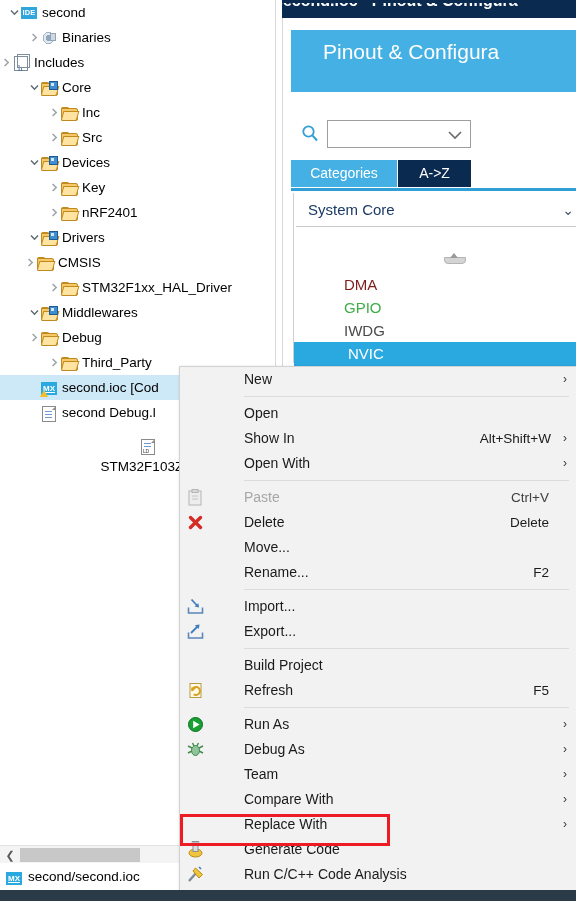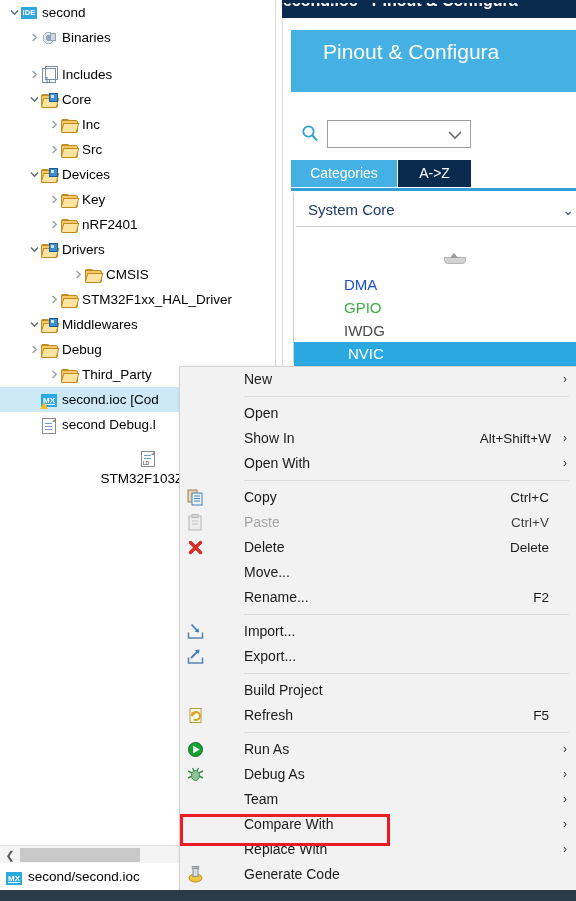--- a/index.html
+++ b/index.html
@@ -194,21 +194,21 @@
           <span class="twist">
             <svg width="7" height="9" viewBox="0 0 7 9">
               <polyline points="1.6,1 5.2,4.5 1.6,8" fill="none" stroke="#9aa3a9" stroke-width="1.5"></polyline>
             </svg>
           </span>
           <span class="ticon">
             <span class="gear16"></span>
           </span>
           <span class="tlabel">Binaries</span>
         </div>
-        <div class="trow" style="padding-left: 28px; margin-top: 12px;">
+        <div class="trow" style="">
           <span class="twist">
             <svg width="7" height="9" viewBox="0 0 7 9">
               <polyline points="1.6,1 5.2,4.5 1.6,8" fill="none" stroke="#9aa3a9" stroke-width="1.5"></polyline>
             </svg>
           </span>
           <span class="ticon">
             <span class="incl"></span>
           </span>
           <span class="tlabel">Includes</span>
         </div>
@@ -313,21 +313,21 @@
           <span class="ticon">
             <span class="folder src">
               <span class="tab"></span>
               <span class="bk"></span>
               <span class="fl"></span>
               <span class="sq"></span>
             </span>
           </span>
           <span class="tlabel">Drivers</span>
         </div>
-        <div class="trow" style="padding-left: 72px;">
+        <div class="trow" style="padding-left: 24px;">
           <span class="twist">
             <svg width="7" height="9" viewBox="0 0 7 9">
               <polyline points="1.6,1 5.2,4.5 1.6,8" fill="none" stroke="#9aa3a9" stroke-width="1.5"></polyline>
             </svg>
           </span>
           <span class="ticon">
             <span class="folder">
               <span class="tab"></span>
               <span class="bk"></span>
               <span class="fl"></span>
@@ -479,21 +479,21 @@
           <div class="t">System Core</div>
           <div class="cv">⌄</div>
           <div class="rule"></div>
         </div>
         <div id="grip">
           <div class="g1"></div>
             <div class="g2"></div>
         </div>
         <div id="peri-host">
             <div class="peri" style="top: 80px;">
-              <span class="pn" style="color: #1d4ed8;">DMA</span>
+              <span class="pn" style="color: #7f1d1d;">DMA</span>
             </div>
             <div class="peri" style="top: 103px;">
               <span class="pn" style="color: rgb(63, 174, 73);">GPIO</span>
             </div>
             <div class="peri" style="top: 126px;">
               <span class="pn" style="color: rgb(74, 74, 74);">IWDG</span>
             </div>
             <div class="peri hl" style="top: 149px;">
               <span class="pn">NVIC</span>
             </div>
@@ -523,33 +523,20 @@
         <div class="mi">
           <span class="mlab">Show In</span>
           <span class="macc" style="right: 26px;">Alt+Shift+W</span>
           <span class="marr">›</span>
         </div>
         <div class="mi">
           <span class="mlab">Open With</span>
           <span class="marr">›</span>
         </div>
         <div class="msep"></div>
-        <div class="mi">
-          <span class="mico"><svg width="17" height="17" viewBox="0 0 17 17">
-              <rect x="1" y="1" width="9" height="12" fill="#e7d7b5" stroke="#9c7f4e"></rect>
-              <rect x="5" y="4" width="10" height="12" fill="#eaf3fb" stroke="#3f7fbd"></rect>
-              <g stroke="#3f7fbd">
-                <line x1="7" y1="7" x2="13" y2="7"></line>
-                <line x1="7" y1="9.5" x2="13" y2="9.5"></line>
-                <line x1="7" y1="12" x2="13" y2="12"></line>
-              </g>
-            </svg></span>
-          <span class="mlab">Copy</span>
-          <span class="macc">Ctrl+C</span>
-        </div>
         <div class="mi dis">
           <span class="mico"><svg width="17" height="17" viewBox="0 0 17 17">
               <rect x="2" y="2" width="12" height="14" fill="#ededed" stroke="#b4b4b4"></rect>
               <rect x="5" y="0.5" width="6" height="3" fill="#d9d9d9" stroke="#b4b4b4"></rect>
               <g stroke="#c4c4c4">
                 <line x1="5" y1="7" x2="11" y2="7"></line>
                 <line x1="5" y1="10" x2="11" y2="10"></line>
               </g>
             </svg></span>
           <span class="mlab">Paste</span>

